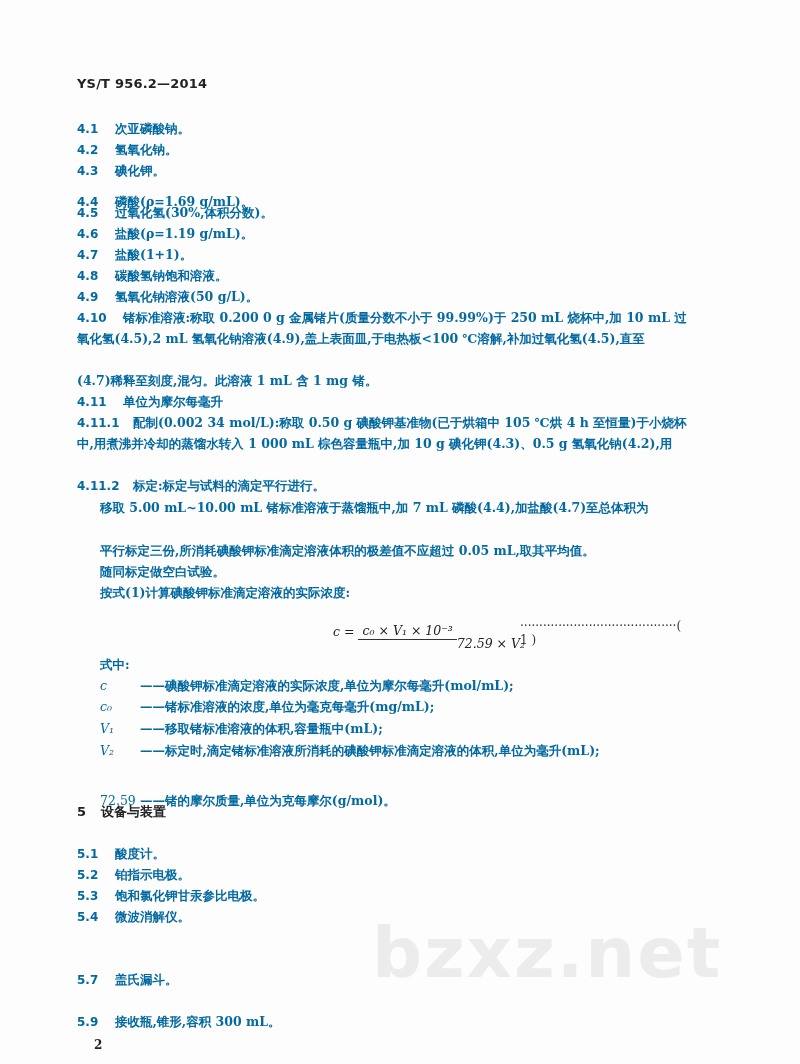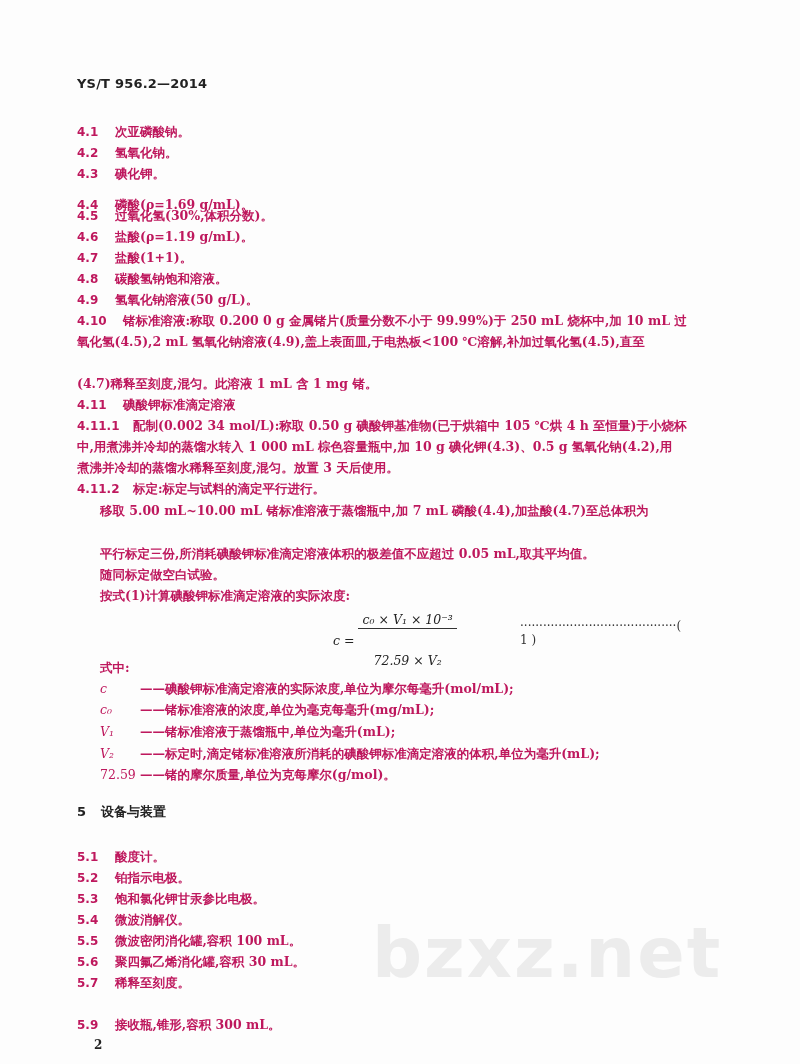--- a/index.html
+++ b/index.html
@@ -10,46 +10,46 @@
     color: #222;
     position: relative;
   }
   .page { position: absolute; left: 0; top: 0; width: 652px; height: 1064px; }
   .std-code {
     position: absolute; left: 77px; top: 76px;
     font-family: "DejaVu Sans", "Liberation Sans", sans-serif;
     font-weight: bold; font-size: 13px; letter-spacing: 0.2px; color: #222;
   }
   .line {
-    position: absolute; font-size: 12.5px; line-height: 23px; white-space: nowrap; color: #be185d;
+    position: absolute; font-size: 12.5px; line-height: 17px; white-space: nowrap; color: #0369a1;
   }
   .num {
     font-family: "DejaVu Sans", "Liberation Sans", sans-serif;
     font-weight: bold; font-size: 12px; display: inline-block;
   }
   .num-short { width: 38px; }
   .num-long { width: 46px; }
   .num-sub { width: 56px; }
   .txt { font-weight: bold; }
   .section-title {
     position: absolute; left: 77px; top: 803px; font-size: 13px; font-weight: bold;
   }
   .section-title .num { width: 24px; font-size: 13px; }
   .formula {
     position: absolute; left: 333px; top: 612px; font-style: italic; font-size: 12.5px;
     display: flex; align-items: center;
   }
-  .frac { display: inline-flex; flex-direction: column; align-items: center; margin-left: 4px; }
+  .frac { display: inline-flex; flex-direction: row; align-items: center; margin-left: 4px; }
   .frac .numer { border-bottom: 1px solid #333; padding: 0 4px 1px 4px; }
   .frac .denom { padding-top: 1px; margin-top: 23px; }
   .eq-dots {
     position: absolute; left: 520px; top: 619px; font-size: 12px; letter-spacing: 0px; color: #333;
   }
   .var { display: inline-block; width: 40px; font-style: italic; }
-  .var-plain { display: inline-block; width: 40px; font-style: normal; }
+  .var-plain { display: inline-block; width: 40px; font-style: normal; margin-top: 29px; }
   .watermark {
     position: absolute; left: 372px; top: 918px;
     font-family: "DejaVu Sans", "Liberation Sans", sans-serif;
     font-weight: bold; font-size: 70px; color: #ececec; letter-spacing: 2px;
     line-height: 1;
   }
   .page-num {
     position: absolute; left: 94px; top: 1038px; font-size: 12px; font-weight: bold;
   }
 </style>
@@ -88,27 +88,26 @@
     <span class="num num-short">4.9</span><span class="txt">氢氧化钠溶液(50 g/L)。</span>
   </div>
 
   <div class="line" style="left:77px;top:309px">
     <span class="num num-long">4.10</span><span class="txt">锗标准溶液:称取 0.200 0 g 金属锗片(质量分数不小于 99.99%)于 250 mL 烧杯中,加 10 mL 过</span>
   </div>
   <div class="line txt" style="left:77px;top:330px">氧化氢(4.5),2 mL 氢氧化钠溶液(4.9),盖上表面皿,于电热板&lt;100 ℃溶解,补加过氧化氢(4.5),直至</div>
   <div class="line txt" style="left:77px;top:372px">(4.7)稀释至刻度,混匀。此溶液 1 mL 含 1 mg 锗。</div>
 
   <div class="line" style="left:77px;top:393px">
-    <span class="num num-long">4.11</span><span class="txt">碘酸钾标准滴定溶液</span>
+    <span class="num num-long">4.11</span><span class="txt">单位为摩尔每毫升</span>
   </div>
   <div class="line" style="left:77px;top:414px">
     <span class="num num-sub">4.11.1</span><span class="txt">配制(0.002 34 mol/L):称取 0.50 g 碘酸钾基准物(已于烘箱中 105 ℃烘 4 h 至恒量)于小烧杯</span>
   </div>
   <div class="line txt" style="left:77px;top:435px">中,用煮沸并冷却的蒸馏水转入 1 000 mL 棕色容量瓶中,加 10 g 碘化钾(4.3)、0.5 g 氢氧化钠(4.2),用</div>
-  <div class="line txt" style="left:77px;top:456px">煮沸并冷却的蒸馏水稀释至刻度,混匀。放置 3 天后使用。</div>
 
   <div class="line" style="left:77px;top:477px">
     <span class="num num-sub">4.11.2</span><span class="txt">标定:标定与试料的滴定平行进行。</span>
   </div>
   <div class="line txt" style="left:100px;top:499px">移取 5.00 mL~10.00 mL 锗标准溶液于蒸馏瓶中,加 7 mL 磷酸(4.4),加盐酸(4.7)至总体积为</div>
   <div class="line txt" style="left:100px;top:542px">平行标定三份,所消耗碘酸钾标准滴定溶液体积的极差值不应超过 0.05 mL,取其平均值。</div>
   <div class="line txt" style="left:100px;top:563px">随同标定做空白试验。</div>
   <div class="line txt" style="left:100px;top:584px">按式(1)计算碘酸钾标准滴定溶液的实际浓度:</div>
 
   <div class="formula">
@@ -123,21 +122,21 @@
   </div>
 
   <div class="line txt" style="left:100px;top:656px">式中:</div>
   <div class="line" style="left:100px;top:677px">
     <span class="var">c</span><span class="txt">——碘酸钾标准滴定溶液的实际浓度,单位为摩尔每毫升(mol/mL);</span>
   </div>
   <div class="line" style="left:100px;top:698px">
     <span class="var">c₀</span><span class="txt">——锗标准溶液的浓度,单位为毫克每毫升(mg/mL);</span>
   </div>
   <div class="line" style="left:100px;top:720px">
-    <span class="var">V₁</span><span class="txt">——锗标准溶液于蒸馏瓶中,单位为毫升(mL);</span>
+    <span class="var">V₁</span><span class="txt">——移取锗标准溶液的体积,容量瓶中(mL);</span>
   </div>
   <div class="line" style="left:100px;top:742px">
     <span class="var">V₂</span><span class="txt">——标定时,滴定锗标准溶液所消耗的碘酸钾标准滴定溶液的体积,单位为毫升(mL);</span>
   </div>
   <div class="line" style="left:100px;top:763px">
     <span class="var-plain">72.59</span><span class="txt">——锗的摩尔质量,单位为克每摩尔(g/mol)。</span>
   </div>
 
   <div class="section-title">
     <span class="num">5</span><span>设备与装置</span>
@@ -148,28 +147,22 @@
   </div>
   <div class="line" style="left:77px;top:866px">
     <span class="num num-short">5.2</span><span class="txt">铂指示电极。</span>
   </div>
   <div class="line" style="left:77px;top:887px">
     <span class="num num-short">5.3</span><span class="txt">饱和氯化钾甘汞参比电极。</span>
   </div>
   <div class="line" style="left:77px;top:908px">
     <span class="num num-short">5.4</span><span class="txt">微波消解仪。</span>
   </div>
-  <div class="line" style="left:77px;top:929px">
-    <span class="num num-short">5.5</span><span class="txt">微波密闭消化罐,容积 100 mL。</span>
-  </div>
-  <div class="line" style="left:77px;top:950px">
-    <span class="num num-short">5.6</span><span class="txt">聚四氟乙烯消化罐,容积 30 mL。</span>
-  </div>
   <div class="line" style="left:77px;top:971px">
-    <span class="num num-short">5.7</span><span class="txt">稀释至刻度。</span>
+    <span class="num num-short">5.7</span><span class="txt">盖氏漏斗。</span>
   </div>
   <div class="line" style="left:77px;top:1013px">
     <span class="num num-short">5.9</span><span class="txt">接收瓶,锥形,容积 300 mL。</span>
   </div>
 
   <div class="watermark">bzxz.net</div>
 
   <div class="page-num">2</div>
 </div>
 

